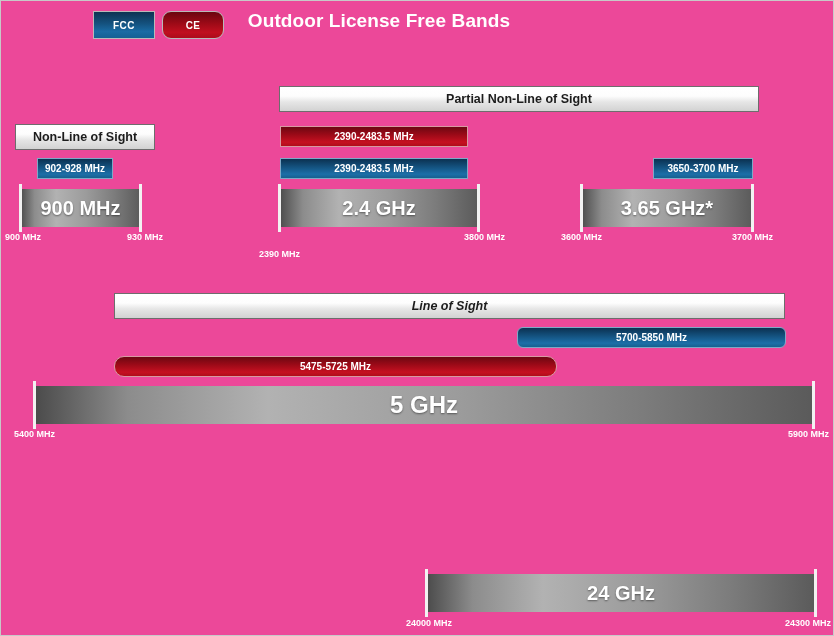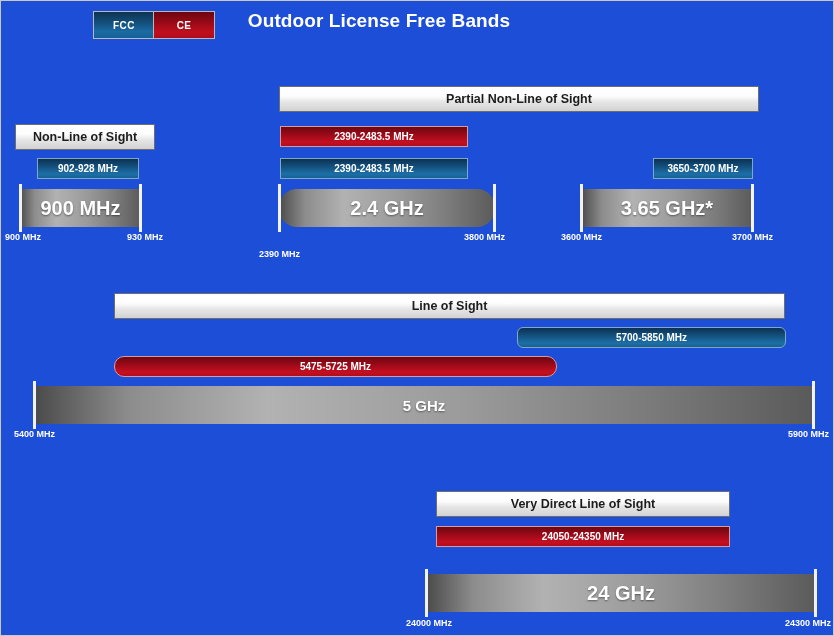--- a/index.html
+++ b/index.html
@@ -7,21 +7,21 @@
     padding: 0;
     background: #000;
   }
   body {
     font-family: "Liberation Sans", sans-serif;
   }
   #canvas {
     position: relative;
     width: 834px;
     height: 636px;
-    background: #1d4ed8;
+    background: #ec4899;
     border: 1px solid #c8c8c8;
     box-sizing: border-box;
     overflow: hidden;
   }
 
   
   .legend-btn {
     position: absolute;
     height: 28px;
     width: 62px;
@@ -35,23 +35,24 @@
     align-items: center;
     justify-content: center;
     cursor: pointer;
   }
   .legend-fcc {
     left: 92px;
     top: 10px;
     background: linear-gradient(to bottom, #0d3352 0%, #14527f 45%, #1a6ba4 75%, #156094 100%);
   }
   .legend-ce {
-    left: 152px;
+    left: 161px;
     top: 10px;
     background: linear-gradient(to bottom, #6b0610 0%, #9e0a17 45%, #c00f1f 78%, #ac0c1a 100%);
+    border-radius: 9px;
   }
 
   
   .chart-title {
     position: absolute;
     left: 0;
     top: 9px;
     width: 756px;
     text-align: center;
     color: #ffffff;
@@ -135,21 +136,21 @@
     <span>FCC</span>
   </div>
   <div class="legend-btn legend-ce">
     <span>CE</span>
   </div>
 
   <div class="chart-title">Outdoor License Free Bands</div>
 
   <div class="hdr-bar" style="left:14px; top:123px; width:140px;">Non-Line of Sight</div>
 
-  <div class="band fcc" style="left:36px; top:157px; width:102px;">
+  <div class="band fcc" style="left:36px; top:157px; width:76px;">
     <span>902-928 MHz</span>
   </div>
 
   <div class="spectrum" style="left:19px; top:188px; width:121px; font-size:20px;">
     <span class="cap left"></span>
     <span class="cap right"></span>
     <span>900 MHz</span>
   </div>
 
   <div class="axis-label" style="left:4px; top:231px;">900 MHz</div>
@@ -157,21 +158,21 @@
 
   <div class="hdr-bar" style="left:278px; top:85px; width:480px;">Partial Non-Line of Sight</div>
 
   <div class="band ce" style="left:279px; top:125px; width:188px;">
     <span>2390-2483.5 MHz</span>
   </div>
   <div class="band fcc" style="left:279px; top:157px; width:188px;">
     <span>2390-2483.5 MHz</span>
   </div>
 
-  <div class="spectrum" style="left:278px; top:188px; width:216px; font-size:20px;border-radius:18px;">
+  <div class="spectrum" style="left:278px; top:188px; width:200px; font-size:20px;">
     <span class="cap left"></span>
     <span class="cap right"></span>
     <span>2.4 GHz</span>
   </div>
 
   <div class="axis-label" style="left:258px; top:248px;">2390 MHz</div>
   <div class="axis-label right" style="left:448px; top:231px; width:56px;">3800 MHz</div>
 
   <div class="band fcc" style="left:652px; top:157px; width:100px;">
     <span>3650-3700 MHz</span>
@@ -179,43 +180,39 @@
 
   <div class="spectrum" style="left:580px; top:188px; width:172px; font-size:20px;">
     <span class="cap left"></span>
     <span class="cap right"></span>
     <span>3.65 GHz*</span>
   </div>
 
   <div class="axis-label" style="left:560px; top:231px;">3600 MHz</div>
   <div class="axis-label right" style="left:716px; top:231px; width:56px;">3700 MHz</div>
 
-  <div class="hdr-bar" style="left:113px; top:292px; width:671px;">Line of Sight</div>
+  <div class="hdr-bar" style="left:113px; top:292px; width:671px;font-style:italic;">Line of Sight</div>
 
   <div class="band fcc" style="left:516px; top:326px; width:269px;border-radius:6px;">
     <span>5700-5850 MHz</span>
   </div>
   <div class="band ce" style="left:113px; top:355px; width:443px;border-radius:10px;">
     <span>5475-5725 MHz</span>
   </div>
 
-  <div class="spectrum" style="left:33px; top:385px; width:780px; font-size:15px;">
+  <div class="spectrum" style="left:33px; top:385px; width:780px; font-size:24px;">
     <span class="cap left"></span>
     <span class="cap right"></span>
     <span>5 GHz</span>
   </div>
 
   <div class="axis-label" style="left:13px; top:428px;">5400 MHz</div>
   <div class="axis-label right" style="left:772px; top:428px; width:56px;">5900 MHz</div>
 
-  <div class="hdr-bar" style="left:435px; top:490px; width:294px;">Very Direct Line of Sight</div>
-
-  <div class="band ce" style="left:435px; top:525px; width:294px;">
-    <span>24050-24350 MHz</span>
-  </div>
+
 
   <div class="spectrum" style="left:425px; top:573px; width:390px; font-size:20px;">
     <span class="cap left"></span>
     <span class="cap right"></span>
     <span>24 GHz</span>
   </div>
 
   <div class="axis-label" style="left:405px; top:617px;">24000 MHz</div>
   <div class="axis-label right" style="left:770px; top:617px; width:60px;">24300 MHz</div>
 

